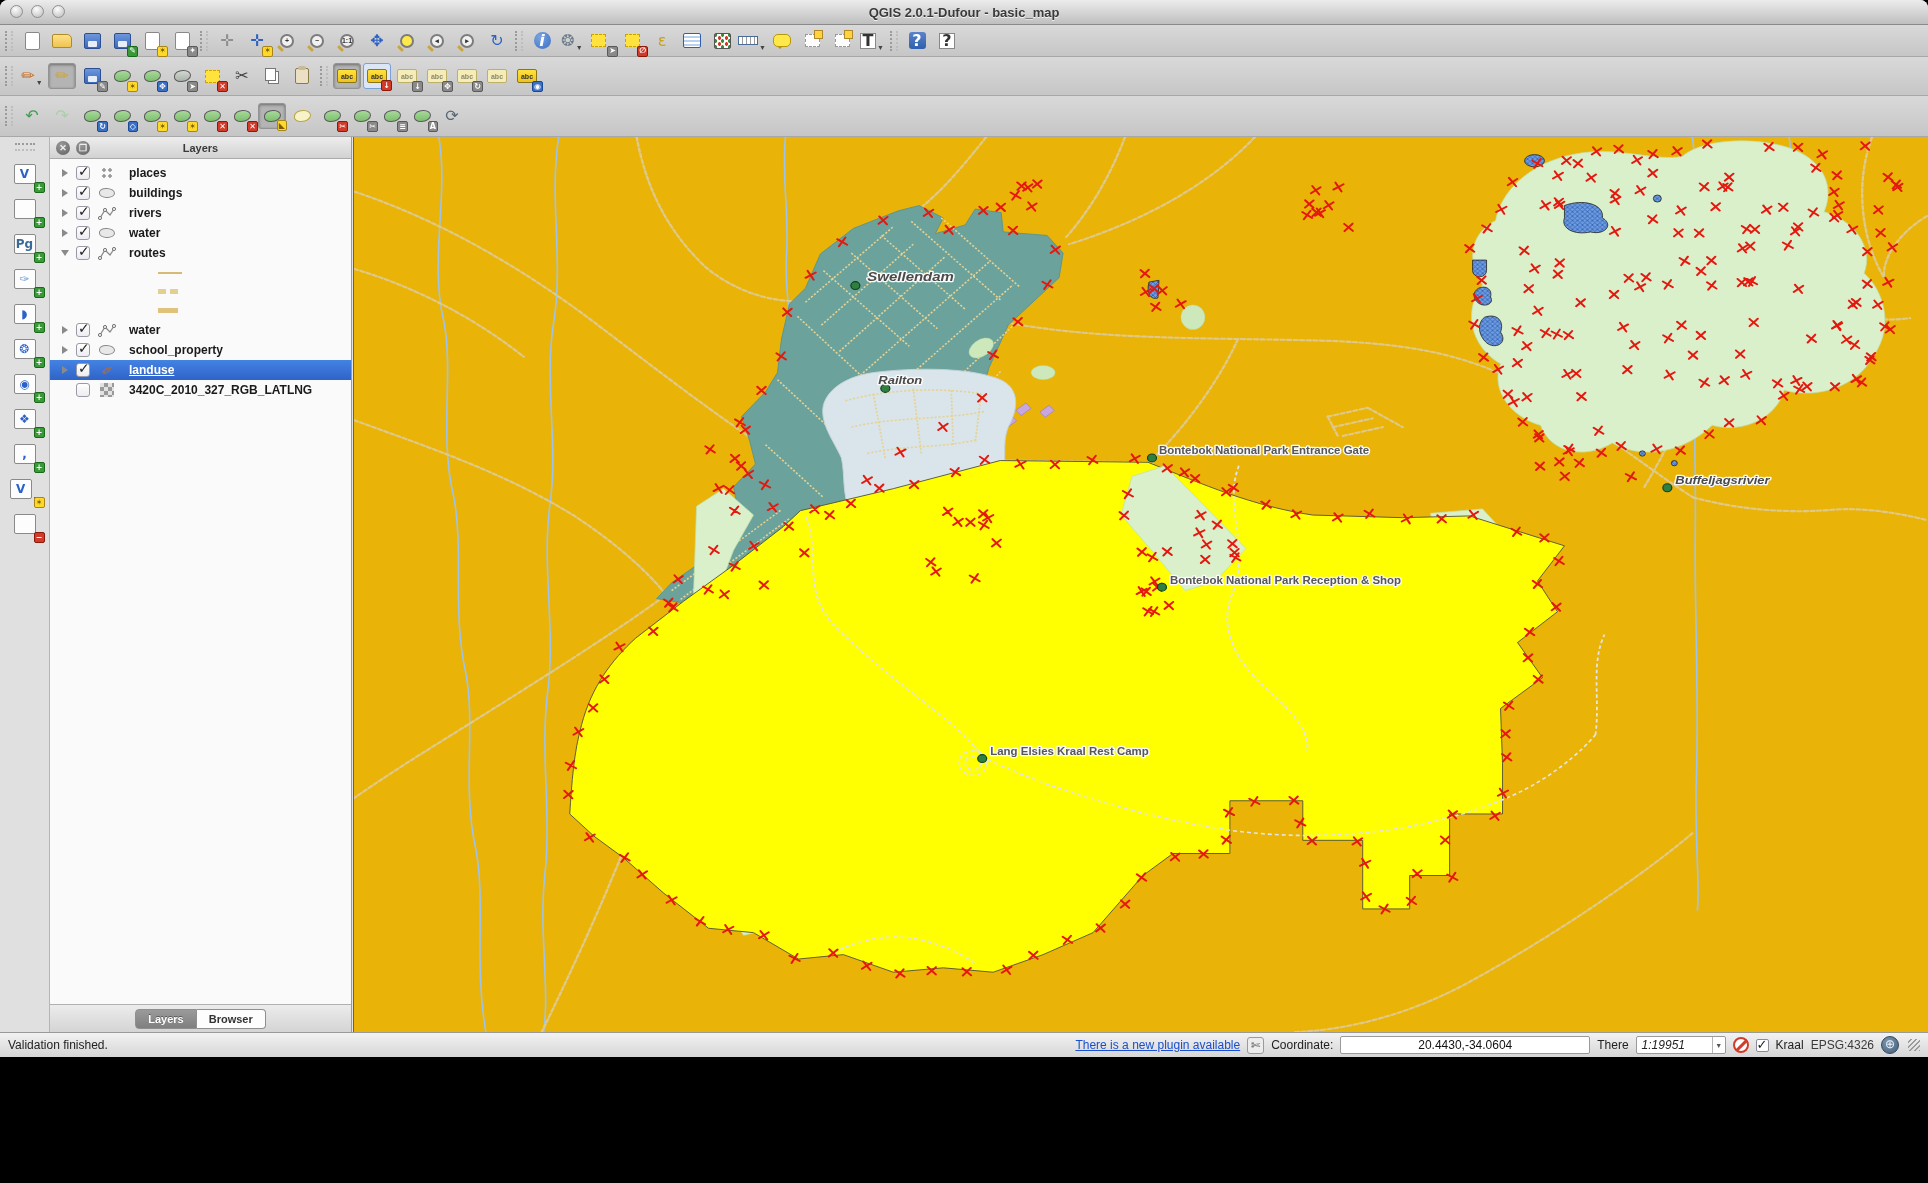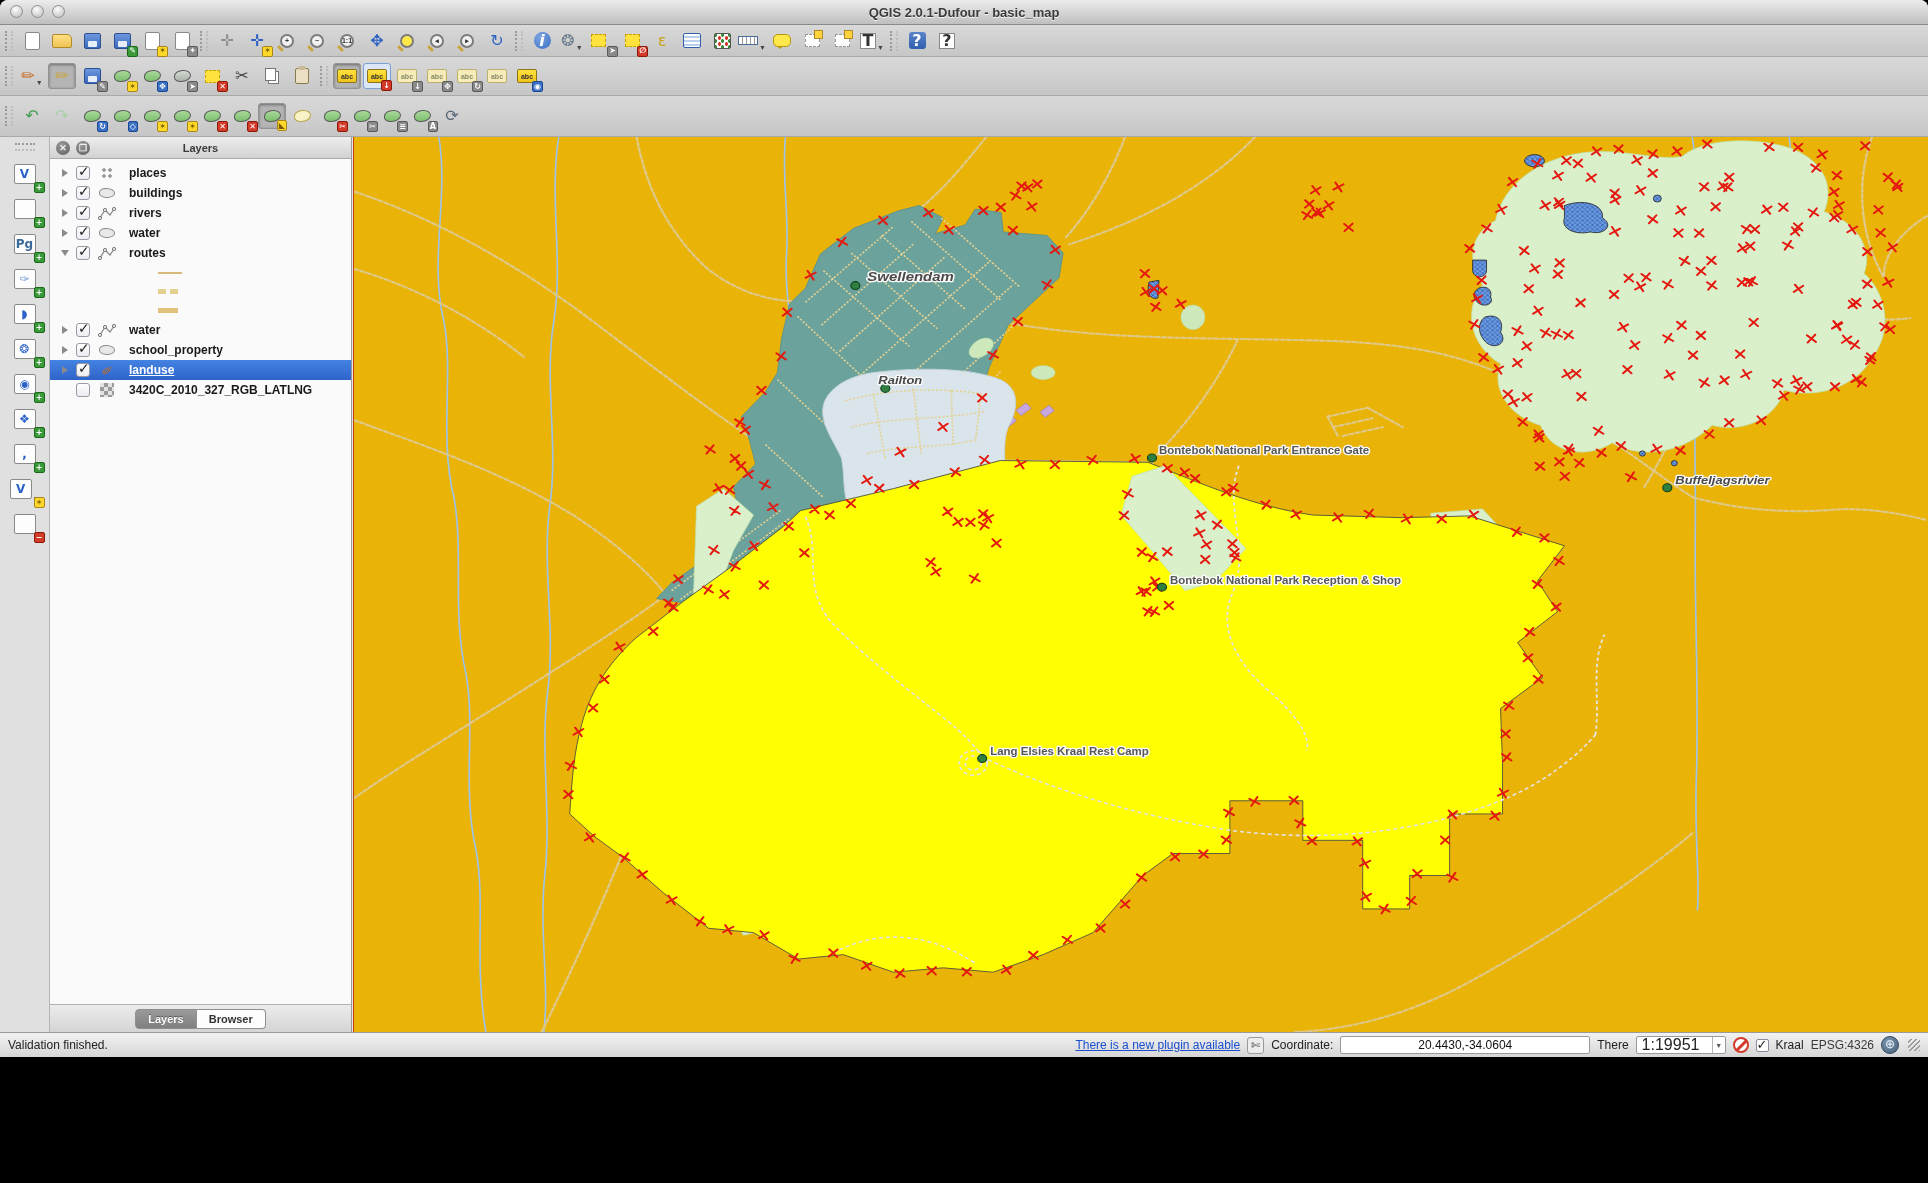--- a/index.html
+++ b/index.html
@@ -145,21 +145,21 @@
   .statusbar{position:absolute;left:0;right:0;bottom:3px;height:25px;background:linear-gradient(#f2f2f2,#d6d6d6);
     border-top:1px solid #9a9a9a;display:flex;align-items:center;padding:0 8px;font-size:12px;color:#222;gap:7px;margin-top:17px;}
   .sb-spacer{flex:1;}
   .sb-link{color:#1a4fd0;text-decoration:underline;cursor:pointer;white-space:nowrap;}
   .sb-plug{width:17px;height:17px;border:1px solid #9a9a9a;border-radius:3px;background:#ececec;
     display:flex;align-items:center;justify-content:center;font-size:11px;color:#444;}
   .sb-input{width:250px;height:18px;border:1px solid #9a9a9a;border-radius:2px;background:#fff;
     text-align:center;font:12px "Liberation Sans",sans-serif;color:#111;padding:0;}
   .sb-combo{width:90px;height:18px;border:1px solid #9a9a9a;border-radius:2px;background:#fff;
     display:flex;align-items:center;padding-left:5px;position:relative;}
-  .sb-combo .val{flex:1;font-size:16px;}
+  .sb-combo .val{flex:1;font-size:12px;font-style:italic;}
   .sb-combo .arr{width:13px;height:16px;border-left:1px solid #b5b5b5;display:flex;align-items:center;justify-content:center;font-size:7px;color:#555;}
   .sb-stop{width:16px;height:16px;border-radius:50%;border:2.5px solid #d23a2a;position:relative;background:#fff;}
   .sb-stop:after{content:"";position:absolute;left:-1px;top:5px;width:15px;height:2.5px;background:#d23a2a;transform:rotate(-45deg);}
   .sb-cb{width:13px;height:13px;border:1px solid #8a8a9a;border-radius:2px;background:#fff;position:relative;}
   .sb-cb:after{content:"✓";position:absolute;left:0px;top:-3px;font:bold 13px/1.2 "DejaVu Sans",sans-serif;color:#222;}
   .sb-crs{color:#3a3a3a;}
   .sb-globe{width:18px;height:18px;border-radius:50%;background:radial-gradient(circle at 35% 30%,#7a95ae,#46607a);
     color:#eaf2fa;font:b 10px/18px "DejaVu Sans",sans-serif;text-align:center;border:1px solid #33485c;}
   .sb-grip{width:12px;height:12px;background:repeating-linear-gradient(135deg,transparent 0 2px,#9a9a9a 2px 3.5px);margin-left:2px;}
   .blackstrip{position:absolute;left:0;right:0;bottom:0;height:3px;background:#000;}

